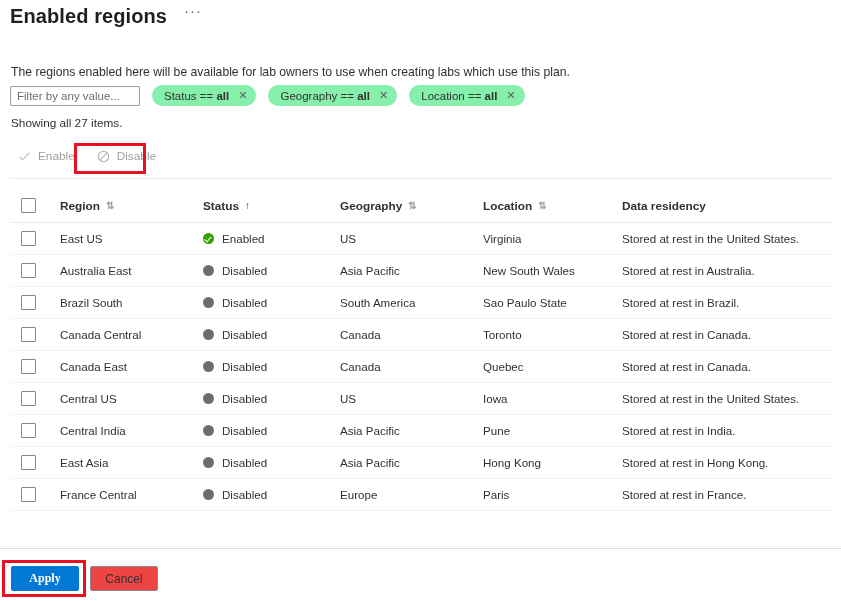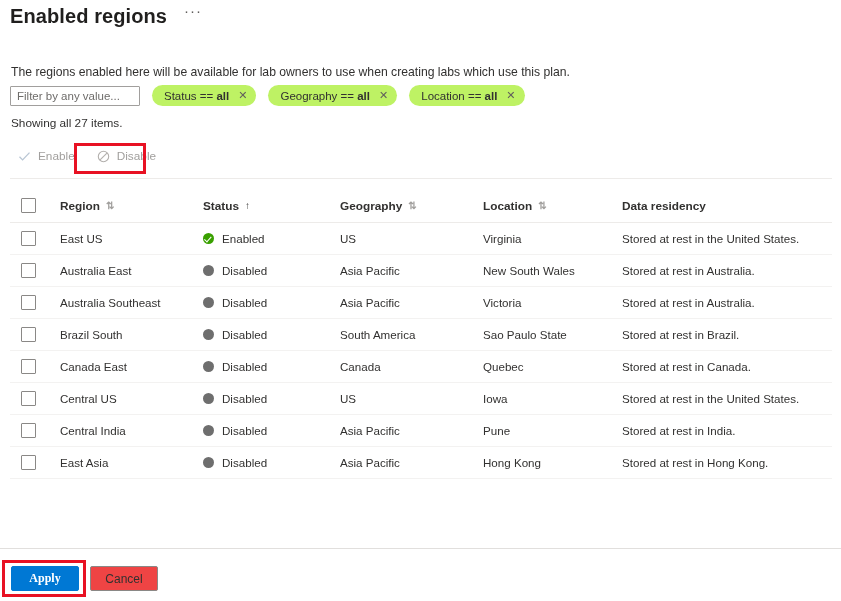--- a/index.html
+++ b/index.html
@@ -74,21 +74,21 @@
     outline: none;
     border-radius: 1px;
   }
   .filter-input::placeholder {
     color: #6e6c6a;
     opacity: 1;
   }
   .filter-pill {
     height: 21px;
     box-sizing: border-box;
-    background: #bef264;
+    background: #86efac;
     border-radius: 11px;
     display: flex;
     align-items: center;
     gap: 9px;
     padding: 0 9px 0 12px;
     font-size: 11.5px;
     color: #323130;
     cursor: pointer;
     white-space: nowrap;
   }
@@ -424,50 +424,50 @@
           </span>
         </td>
         <td>Asia Pacific</td>
         <td>New South Wales</td>
         <td>Stored at rest in Australia.</td>
       </tr>
       <tr>
         <td>
           <span class="chk"></span>
         </td>
-        <td>Australia Southeast</td>
-        <td>
-          <span class="status-cell">
-            <span class="dot disabled"></span>
-            <span>Disabled</span>
-          </span>
-        </td>
-        <td>Asia Pacific</td>
-        <td>Victoria</td>
-        <td>Stored at rest in Australia.</td>
-      </tr>
-      <tr>
-        <td>
-          <span class="chk"></span>
-        </td>
         <td>Brazil South</td>
         <td>
           <span class="status-cell">
             <span class="dot disabled"></span>
             <span>Disabled</span>
           </span>
         </td>
         <td>South America</td>
         <td>Sao Paulo State</td>
         <td>Stored at rest in Brazil.</td>
       </tr>
       <tr>
         <td>
           <span class="chk"></span>
         </td>
+        <td>Canada Central</td>
+        <td>
+          <span class="status-cell">
+            <span class="dot disabled"></span>
+            <span>Disabled</span>
+          </span>
+        </td>
+        <td>Canada</td>
+        <td>Toronto</td>
+        <td>Stored at rest in Canada.</td>
+      </tr>
+      <tr>
+        <td>
+          <span class="chk"></span>
+        </td>
         <td>Canada East</td>
         <td>
           <span class="status-cell">
             <span class="dot disabled"></span>
             <span>Disabled</span>
           </span>
         </td>
         <td>Canada</td>
         <td>Quebec</td>
         <td>Stored at rest in Canada.</td>
@@ -509,20 +509,35 @@
         <td>East Asia</td>
         <td>
           <span class="status-cell">
             <span class="dot disabled"></span>
             <span>Disabled</span>
           </span>
         </td>
         <td>Asia Pacific</td>
         <td>Hong Kong</td>
         <td>Stored at rest in Hong Kong.</td>
+      </tr>
+      <tr>
+        <td>
+          <span class="chk"></span>
+        </td>
+        <td>France Central</td>
+        <td>
+          <span class="status-cell">
+            <span class="dot disabled"></span>
+            <span>Disabled</span>
+          </span>
+        </td>
+        <td>Europe</td>
+        <td>Paris</td>
+        <td>Stored at rest in France.</td>
       </tr>
     </tbody>
 </table>
 
 <div class="footer-sep"></div>
 <div class="footer-bar">
   <button class="btn btn-primary">Apply</button>
   <button class="btn btn-secondary">Cancel</button>
 </div>
 

